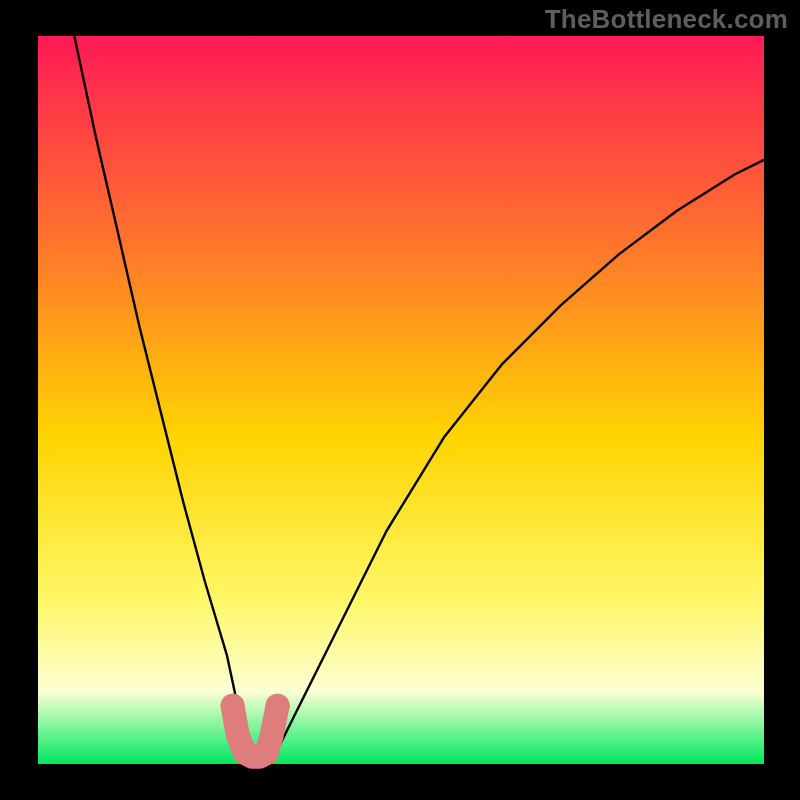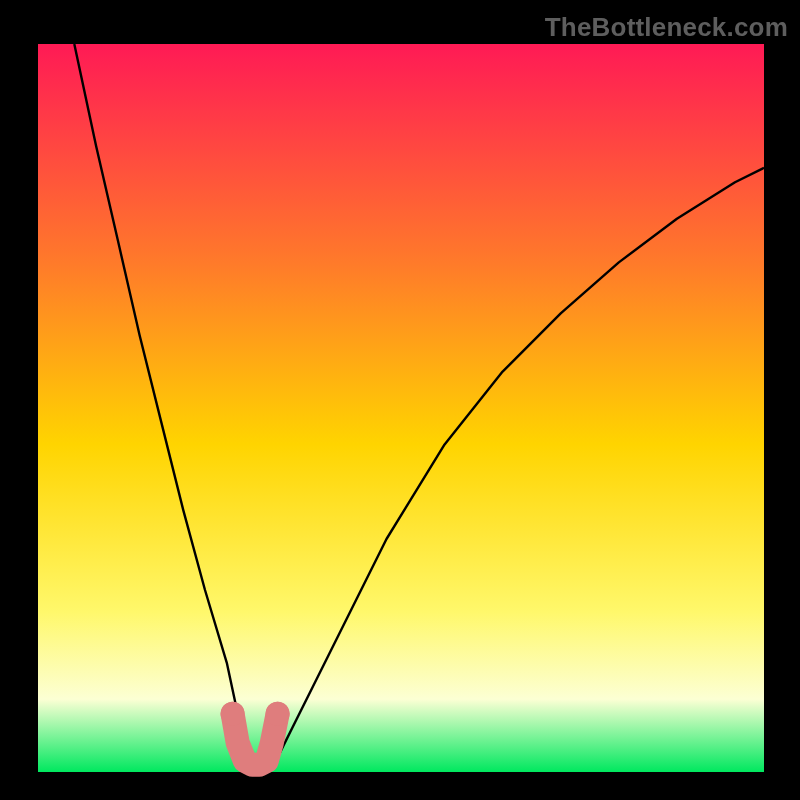--- a/index.html
+++ b/index.html
@@ -7,21 +7,21 @@
     padding: 0;
     width: 800px;
     height: 800px;
     background: #000;
     overflow: hidden;
     font-family: Arial, Helvetica, sans-serif;
   }
   .frame {
     position: absolute;
     left: 0;
-    top: 8px;
+    top: 0;
     width: 800px;
     height: 616px;
     background: #000;
   }
   .watermark {
     position: absolute;
     right: 12px;
     top: 4px;
     font-size: 26px;
     font-weight: 600;

